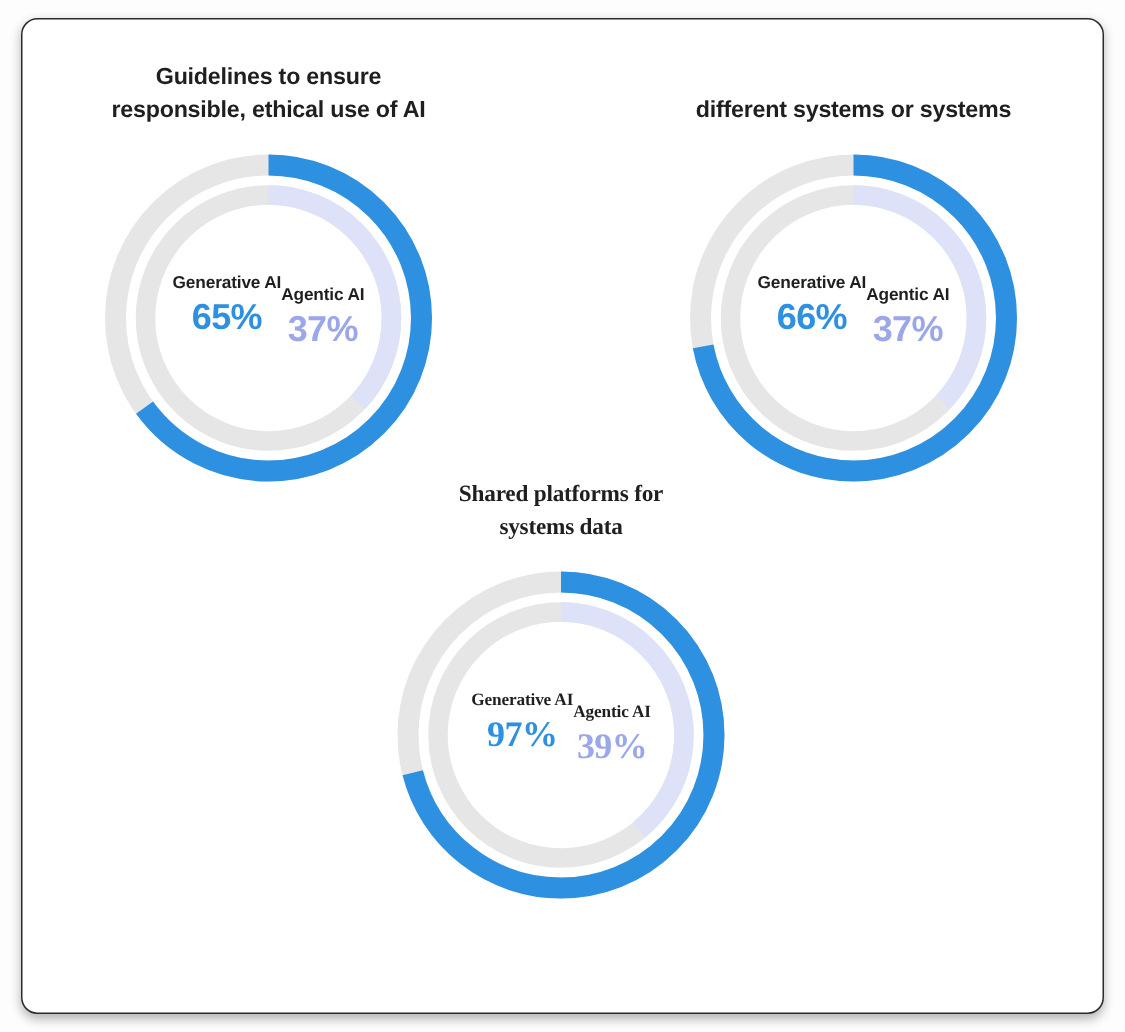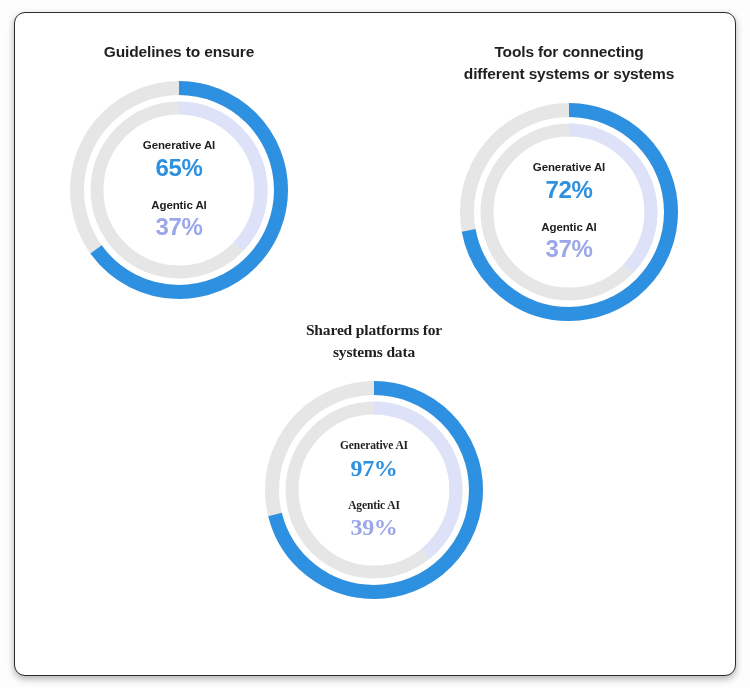--- a/index.html
+++ b/index.html
@@ -77,21 +77,20 @@
     height: 232px;
   }
 
   .donut-center {
     position: absolute;
     left: 0;
     top: 0;
     width: 232px;
     height: 232px;
     display: flex;
-    flex-direction: column;
     align-items: center;
     justify-content: center;
   }
 
   .metric { text-align: center; }
   .metric.gen { margin-bottom: 16px; }
 
   .metric-label {
     font-size: 11.5px;
     font-weight: bold;
@@ -114,20 +113,21 @@
 </head>
 <body>
 
 <div class="page">
   <div class="card">
     <div class="charts-area">
 
       <div class="donut-block pos-1">
         <div class="donut-title">
           <span>Guidelines to ensure</span><br>
+          <span>responsible, ethical use of AI</span>
         </div>
         <div class="donut-wrap">
           <svg viewBox="0 0 232 232">
             <circle class="ring-track-outer" cx="116" cy="116" r="102" fill="none" stroke="#e6e6e6" stroke-width="14"></circle>
             <circle class="ring-value-outer" cx="116" cy="116" r="102" fill="none" stroke="#2e90e0" stroke-width="14" transform="rotate(-90 116 116)" stroke-dasharray="416.57518586600656 640.8849013323178"></circle>
             <circle class="ring-track-inner" cx="116" cy="116" r="82" fill="none" stroke="#e6e6e6" stroke-width="13"></circle>
             <circle class="ring-value-inner" cx="116" cy="116" r="82" fill="none" stroke="#dde2f8" stroke-width="13" transform="rotate(-90 116 116)" stroke-dasharray="190.63184221982863 515.221195188726"></circle>
           </svg>
           <div class="donut-center">
             <div class="metric gen">
@@ -137,34 +137,34 @@
             <div class="metric agent">
               <div class="metric-label">Agentic AI</div>
               <div class="metric-value">37%</div>
             </div>
           </div>
         </div>
       </div>
 
       <div class="donut-block pos-2">
         <div class="donut-title">
-          <span>Tools for connecting</span><br>
+          <br>
           <span>different systems or systems</span>
         </div>
         <div class="donut-wrap">
           <svg viewBox="0 0 232 232">
             <circle class="ring-track-outer" cx="116" cy="116" r="102" fill="none" stroke="#e6e6e6" stroke-width="14"></circle>
             <circle class="ring-value-outer" cx="116" cy="116" r="102" fill="none" stroke="#2e90e0" stroke-width="14" transform="rotate(-90 116 116)" stroke-dasharray="461.4371289592688 640.8849013323178"></circle>
             <circle class="ring-track-inner" cx="116" cy="116" r="82" fill="none" stroke="#e6e6e6" stroke-width="13"></circle>
             <circle class="ring-value-inner" cx="116" cy="116" r="82" fill="none" stroke="#dde2f8" stroke-width="13" transform="rotate(-90 116 116)" stroke-dasharray="190.63184221982863 515.221195188726"></circle>
           </svg>
           <div class="donut-center">
             <div class="metric gen">
               <div class="metric-label">Generative AI</div>
-              <div class="metric-value">72%</div>
+              <div class="metric-value">66%</div>
             </div>
             <div class="metric agent">
               <div class="metric-label">Agentic AI</div>
               <div class="metric-value">37%</div>
             </div>
           </div>
         </div>
       </div>
 
       <div class="donut-block pos-3">

